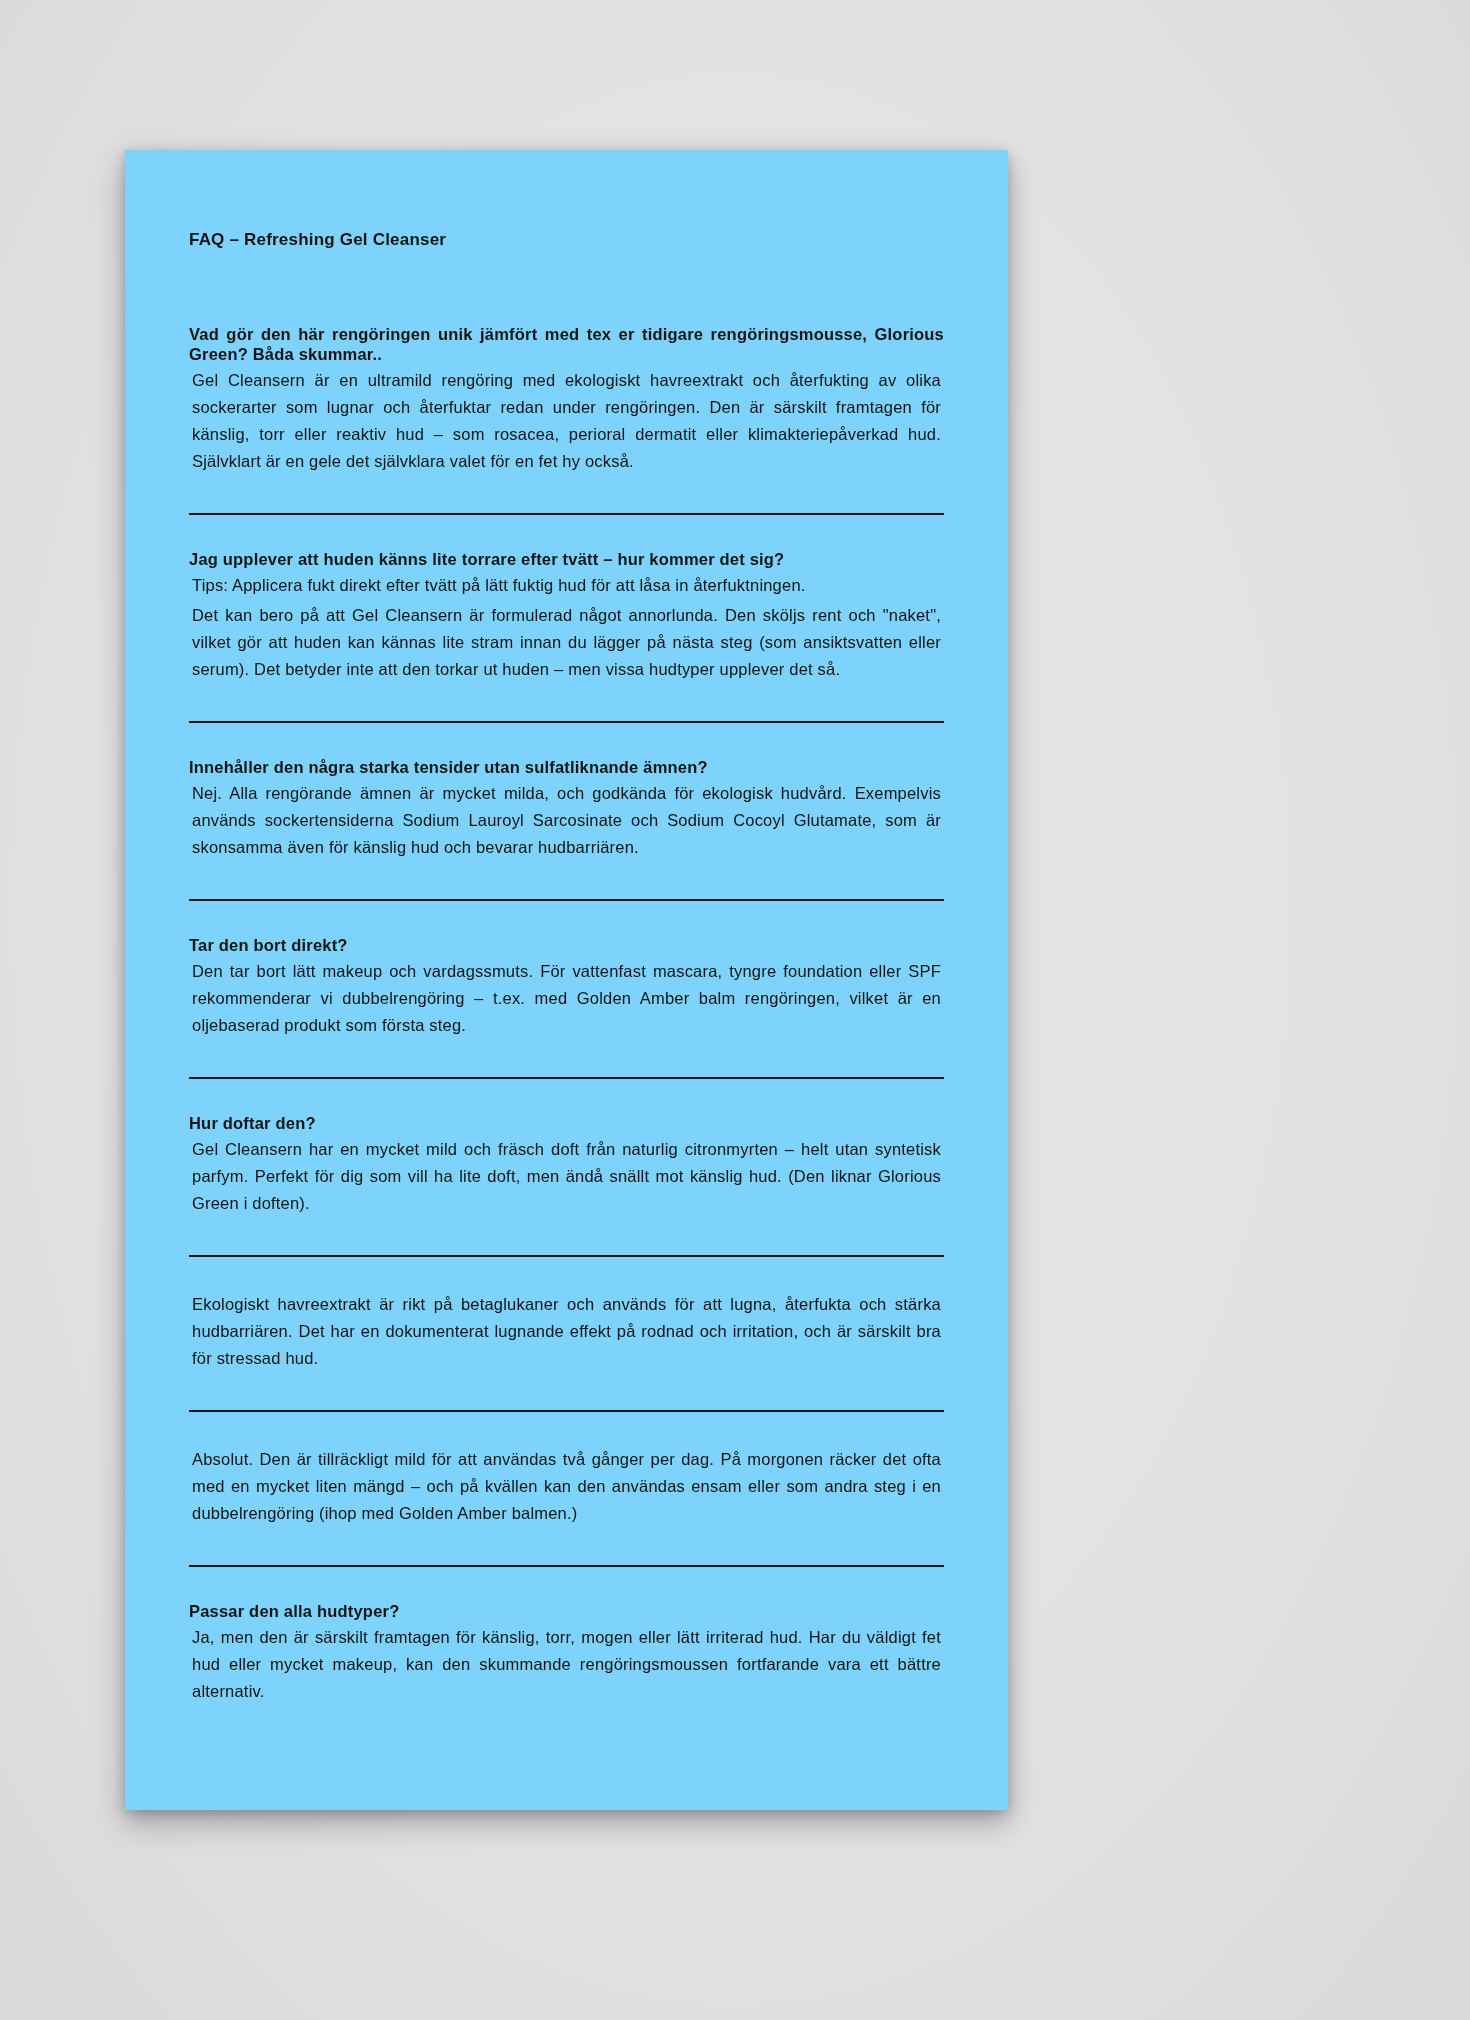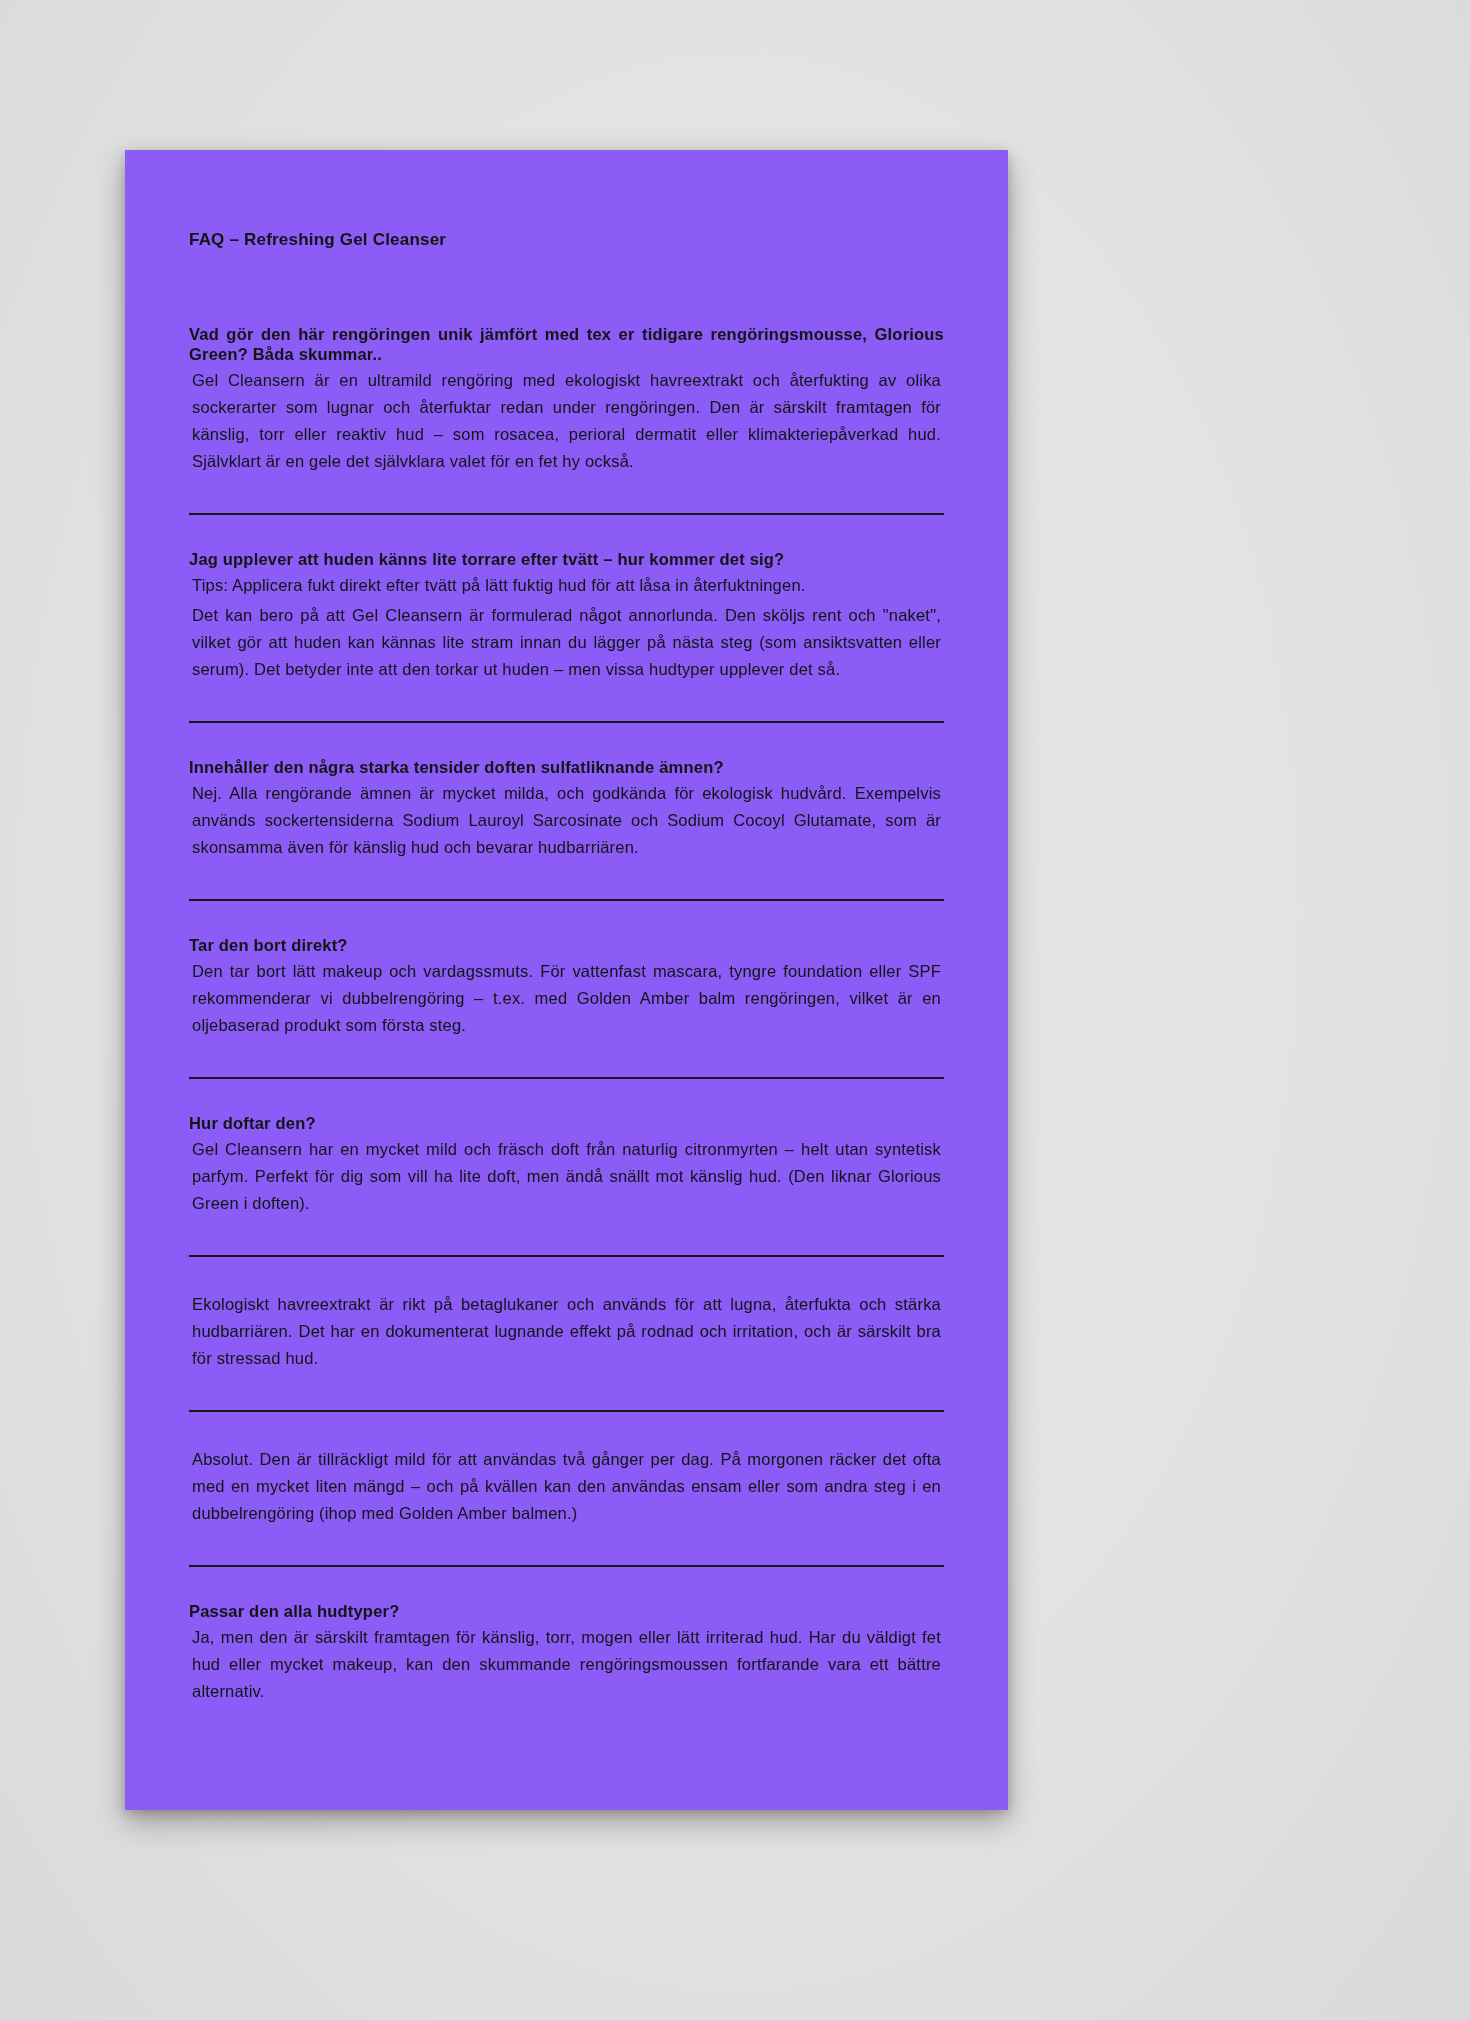--- a/index.html
+++ b/index.html
@@ -14,21 +14,21 @@
     color: #141414;
     position: relative;
     overflow: hidden;
   }
   .paper {
     position: absolute;
     left: 125px;
     top: 150px;
     width: 883px;
     height: 1660px;
-    background: #8b5cf6;
+    background: #7dd3fc;
     box-shadow: 0 12px 28px rgba(0,0,0,0.30), 0 3px 10px rgba(0,0,0,0.18);
     box-sizing: border-box;
     padding: 70px 64px 36px 64px;
   }
   .doc-title {
     font-size: 17px;
     line-height: 27px;
     font-weight: bold;
     letter-spacing: 0.2px;
     margin: 6px 0 71px 0;
@@ -74,21 +74,21 @@
     <h2 class="faq-question">Jag upplever att huden känns lite torrare efter tvätt – hur kommer det sig?</h2>
     <div class="faq-answer">
       <p>Tips: Applicera fukt direkt efter tvätt på lätt fuktig hud för att låsa in återfuktningen.</p>
       <p>Det kan bero på att Gel Cleansern är formulerad något annorlunda. Den sköljs rent och "naket", vilket gör att huden kan kännas lite stram innan du lägger på nästa steg (som ansiktsvatten eller serum). Det betyder inte att den torkar ut huden – men vissa hudtyper upplever det så.</p>
     </div>
   </section>
 
   <hr class="divider">
 
   <section class="faq-section">
-    <h2 class="faq-question">Innehåller den några starka tensider doften sulfatliknande ämnen?</h2>
+    <h2 class="faq-question">Innehåller den några starka tensider utan sulfatliknande ämnen?</h2>
     <div class="faq-answer">
       <p>Nej. Alla rengörande ämnen är mycket milda, och godkända för ekologisk hudvård. Exempelvis används sockertensiderna Sodium Lauroyl Sarcosinate och Sodium Cocoyl Glutamate, som är skonsamma även för känslig hud och bevarar hudbarriären.</p>
     </div>
   </section>
 
   <hr class="divider">
 
   <section class="faq-section">
     <h2 class="faq-question">Tar den bort direkt?</h2>
     <div class="faq-answer">

